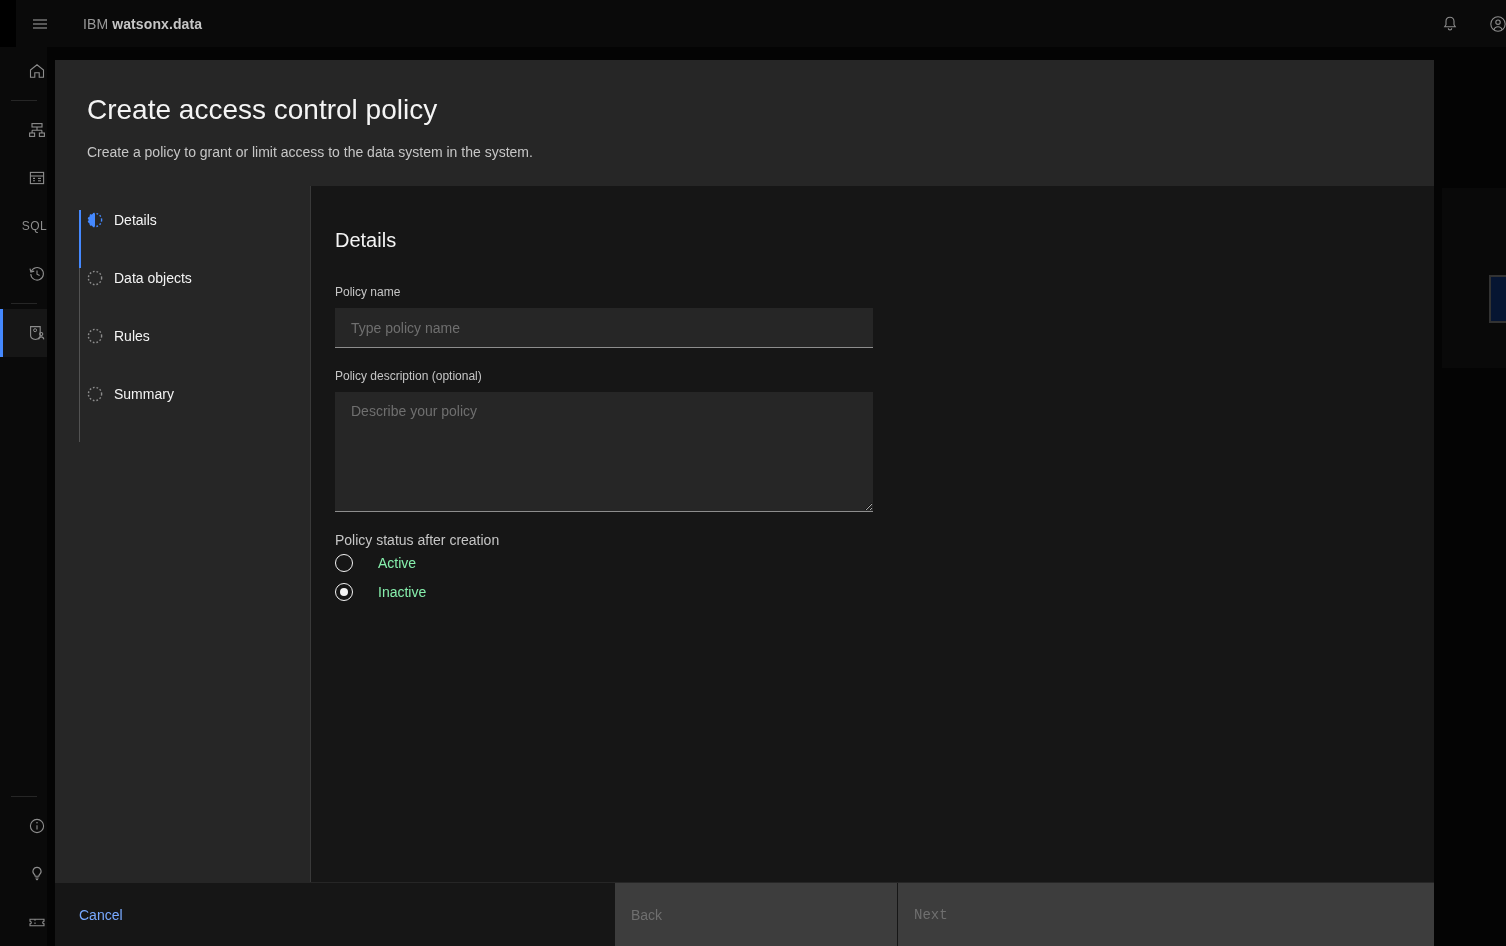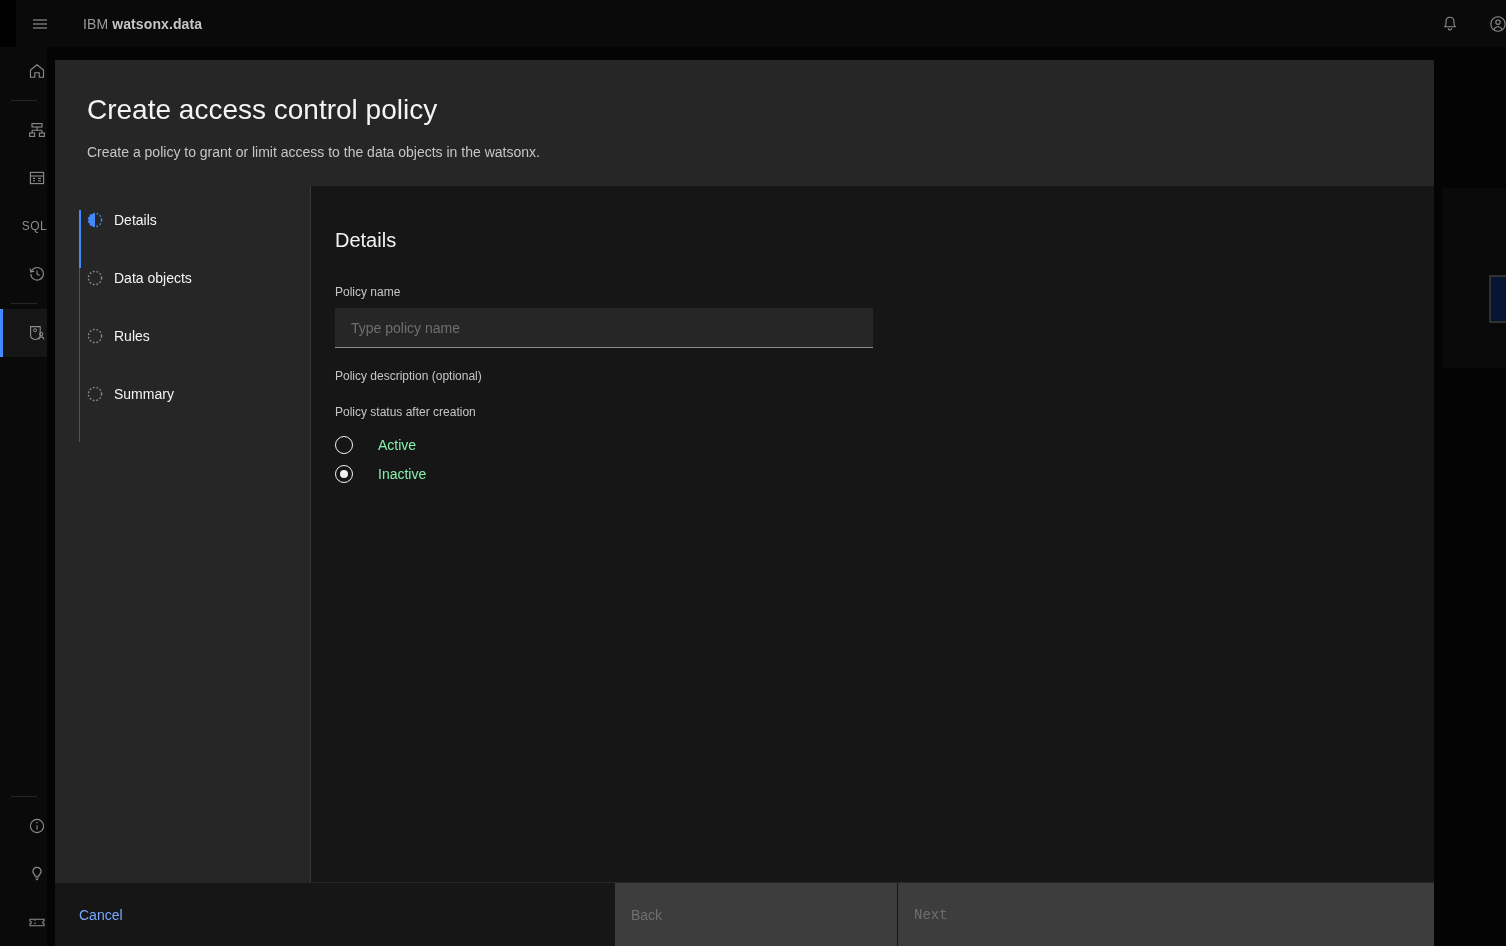--- a/index.html
+++ b/index.html
@@ -229,24 +229,23 @@
     font-family: "Liberation Sans", sans-serif;
     font-size: 14px;
     padding: 11px 16px;
     outline: none;
     resize: vertical;
     display: block;
   }
   .textarea::placeholder { color: #6f6f6f; }
 
   .radio-legend {
-    font-size: 12px;
+    font-size: 14px;
     color: #c6c6c6;
     line-height: 16px;
-    margin-bottom: 10px;
   }
   .radio-row {
     display: flex; align-items: center;
     height: 29px;
     cursor: pointer;
   }
   .radio-mark {
     width: 18px; height: 18px;
     border-radius: 50%;
     border: 1px solid #f4f4f4;
@@ -413,21 +412,21 @@
   <div class="bg-panel"></div>
   <div class="bg-add-button">+</div>
 </div>
 
 <div class="scrim"></div>
 
 <div class="modal">
 
   <div class="modal-header">
     <div class="modal-title">Create access control policy</div>
-    <div class="modal-subtitle">Create a policy to grant or limit access to the data objects in the watsonx.</div>
+    <div class="modal-subtitle">Create a policy to grant or limit access to the data system in the system.</div>
   </div>
 
   <div class="modal-body">
 
     <div class="steps-panel">
 
       <div class="step active">
         <span class="step-icon">
           <svg width="16" height="16" viewBox="0 0 16 16" aria-hidden="true">
             <circle cx="8" cy="8" r="6.6" fill="none" stroke="#4589ff" stroke-width="1.4" stroke-dasharray="1.7 1.9"></circle>
@@ -468,20 +467,21 @@
     <div class="content">
       <div class="content-title">Details</div>
 
       <div class="field-group">
         <div class="field-label">Policy name</div>
         <input class="text-input" type="text" placeholder="Type policy name" style="">
       </div>
 
       <div class="field-group">
         <div class="field-label">Policy description (optional)</div>
+        <textarea class="textarea" placeholder="Describe your policy" style=""></textarea>
       </div>
 
       <div class="field-group">
         <div class="radio-legend">Policy status after creation</div>
 
         <div class="radio-row">
           <span class="radio-mark"></span>
           <span class="radio-text">Active</span>
         </div>
 

